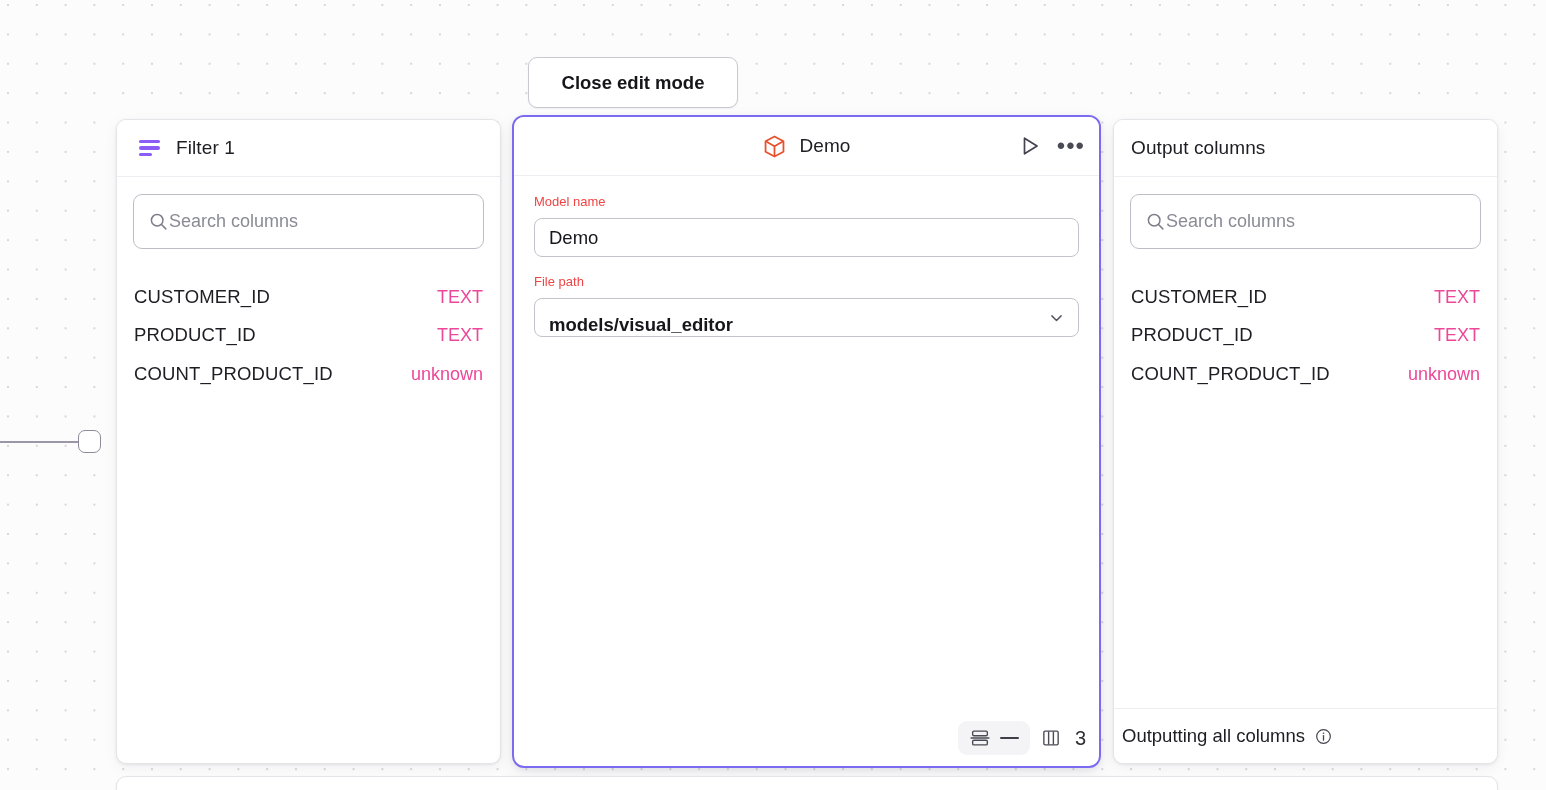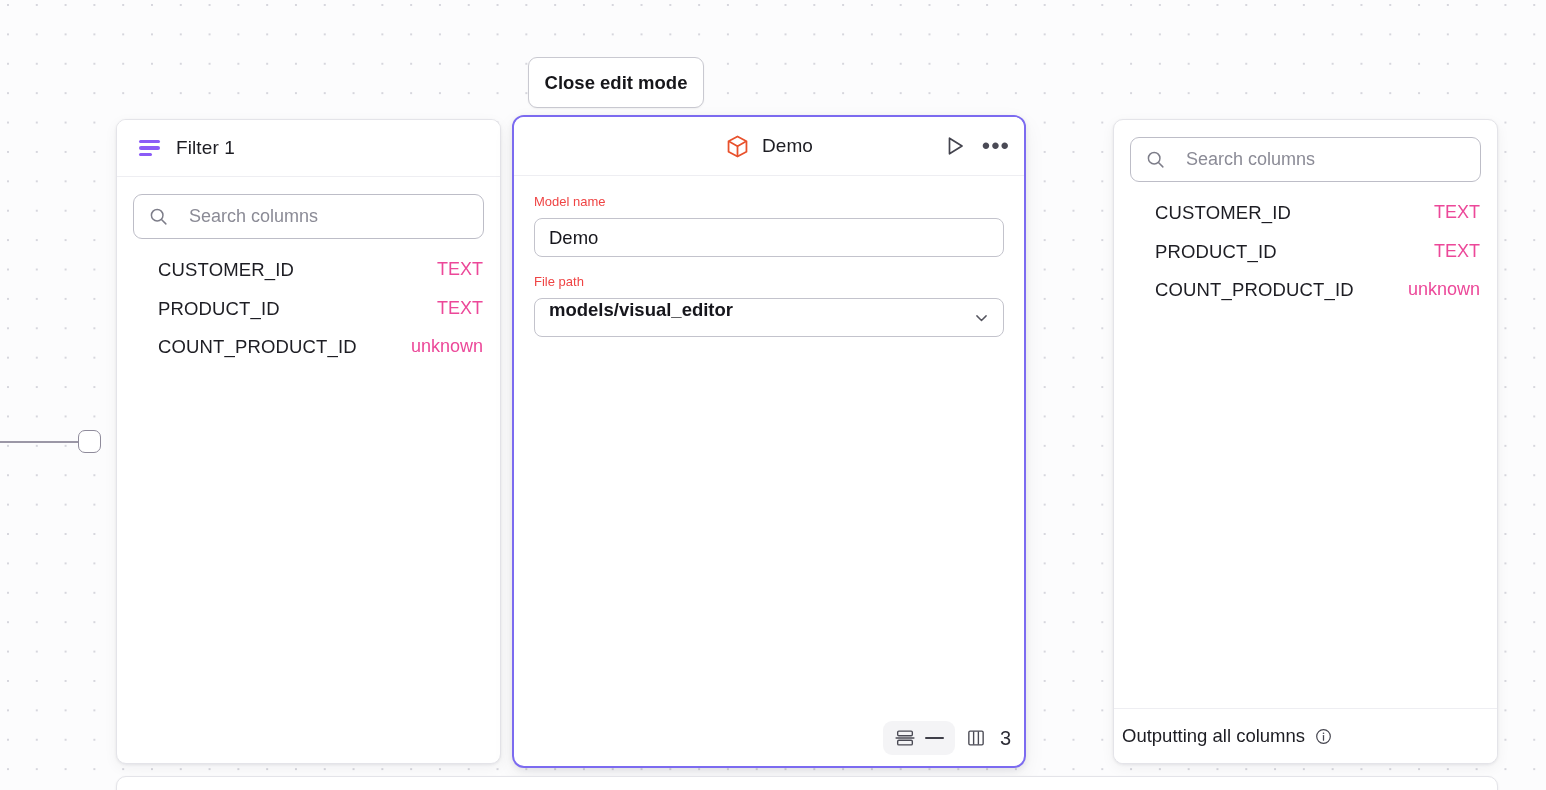--- a/index.html
+++ b/index.html
@@ -41,21 +41,21 @@
     border: 1.8px solid #8f8b9b;
     border-radius: 7px;
     background: #ffffff;
   }
 
   
   .close-edit-btn {
     position: absolute;
     left: 528px;
     top: 57px;
-    width: 176px;
+    width: 210px;
     height: 51px;
     background: #ffffff;
     border: 1.3px solid #c9c9d1;
     border-radius: 9px;
     font-family: "Liberation Sans", sans-serif;
     font-size: 18.5px;
     font-weight: bold;
     color: #16161a;
     display: flex;
     align-items: center;
@@ -109,21 +109,21 @@
     top: 119px;
     width: 385px;
     height: 645px;
   }
   #panel-right .panel-head { padding-left: 17px; }
 
   
   #panel-center {
     left: 512px;
     top: 115px;
-    width: 514px;
+    width: 589px;
     height: 653px;
     border: 2.6px solid #7c6bf0;
     border-radius: 12px;
     box-shadow: 0 2px 6px rgba(20,20,35,.08), 0 8px 22px rgba(20,20,35,.06);
   }
   #panel-center .panel-head {
     position: relative;
     height: 59px;
     justify-content: center;
     gap: 12px;
@@ -146,49 +146,48 @@
     justify-content: center;
     cursor: pointer;
     background: none;
     border: none;
   }
   .dots-icon { font-size: 24px; color: #4a4a55; line-height: 10px; letter-spacing: 1px; }
 
   
   .search-wrap { padding: 17px 16px 0 16px; }
   .search-box {
-    height: 45px;
+    height: 55px;
     border: 1.2px solid #bdbdc7;
     border-radius: 9px;
     display: flex;
     align-items: center;
-    gap: 20px;
+    gap: 0;
     padding: 0 14px;
     background: #fff;
     cursor: text;
   }
   .search-box input {
     flex: 1;
     border: none;
     outline: none;
     font-family: "Liberation Sans", sans-serif;
     font-size: 18px;
     color: #2a2a33;
     background: transparent;
   }
   .search-box input::placeholder { color: #8b8b96; }
 
   
   .col-list { padding: 20px 17px 0 17px; }
   .col-row {
     display: flex;
-    align-items: flex-start;
+    align-items: flex-end;
     justify-content: space-between;
     height: 38.5px;
-    margin-left: 24px;
   }
   .col-name {
     font-size: 18.5px;
     color: #1d1d23;
     letter-spacing: .15px;
   }
   .col-type {
     font-size: 18px;
     color: #ec4899;
   }
@@ -217,21 +216,21 @@
   .field-gap { height: 17px; }
 
   .select-input {
     position: relative;
     width: 100%;
     height: 39px;
     border: 1.2px solid #c3c3cc;
     border-radius: 8px;
     padding: 0 14px;
     display: flex;
-    align-items: flex-start;
+    align-items: flex-end;
     font-size: 18.5px;
     font-weight: bold;
     color: #16161c;
     background: #fff;
     cursor: pointer;
   }
   .chev { position: absolute; right: 13px; top: 50%; transform: translateY(-50%); }
 
   
   .center-toolbar {
@@ -383,20 +382,23 @@
           <rect x="4.2" y="4.5" width="15.6" height="15" rx="1.4" stroke="#4a4a54" stroke-width="1.5"></rect>
           <line x1="9.4" y1="4.9" x2="9.4" y2="19.1" stroke="#4a4a54" stroke-width="1.5"></line>
           <line x1="14.6" y1="4.9" x2="14.6" y2="19.1" stroke="#4a4a54" stroke-width="1.5"></line>
         </svg>
         <span class="col-count">3</span>
       </span>
     </div>
   </div>
 
   <div class="panel" id="panel-right">
+    <div class="panel-head">
+      <span class="panel-title">Output columns</span>
+    </div>
 
     <div class="search-wrap">
       <div class="search-box">
         <svg width="21" height="21" viewBox="0 0 24 24" fill="none">
           <circle cx="10.5" cy="10.5" r="6.6" stroke="#7d7d89" stroke-width="1.7"></circle>
           <line x1="15.4" y1="15.4" x2="20.4" y2="20.4" stroke="#7d7d89" stroke-width="1.7" stroke-linecap="round"></line>
         </svg>
         <input type="text" placeholder="Search columns" style="">
       </div>
     </div>

